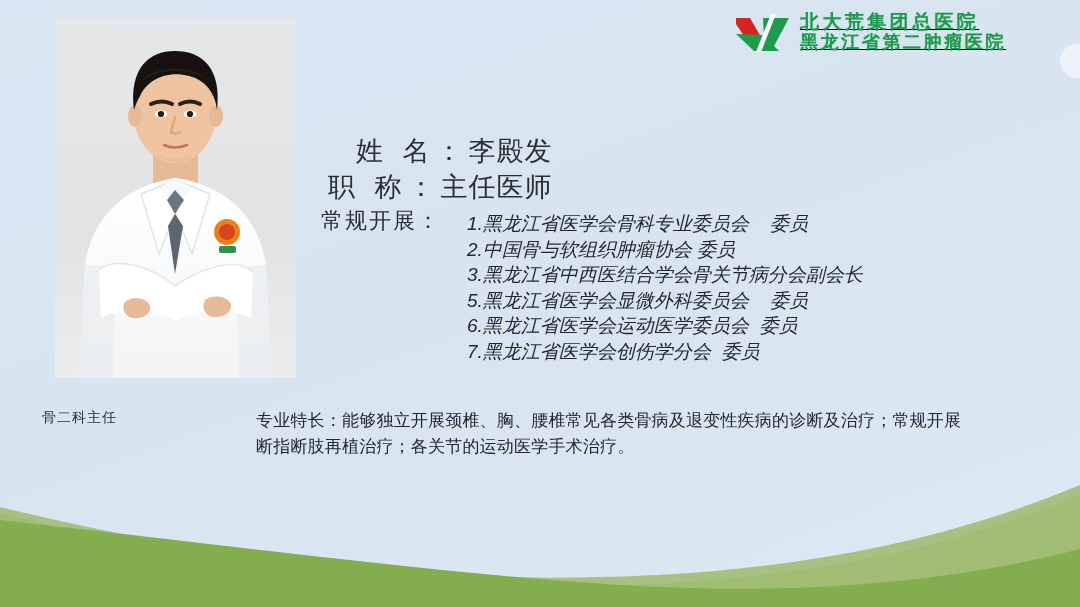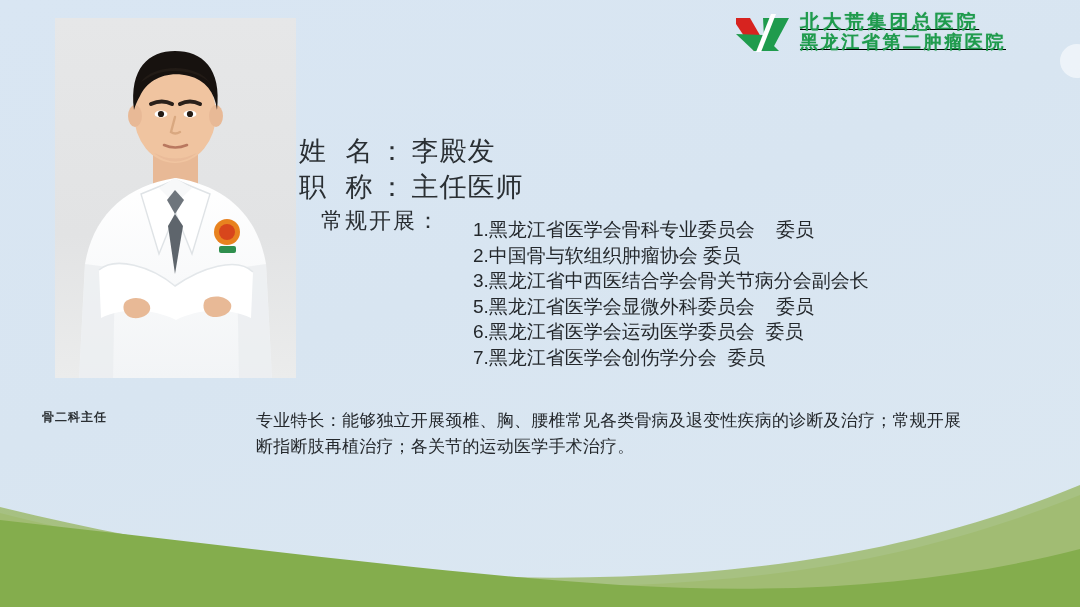--- a/index.html
+++ b/index.html
@@ -75,23 +75,24 @@
     width: 241px;
     height: 360px;
     background: #e3e4e5;
     overflow: hidden;
   }
   .photo svg { display: block; }
 
   
   .info-head {
     position: absolute;
-    left: 299px;
+    left: 328px;
     top: 133px;
     color: #2a2f33;
+    text-align: right;
   }
   .info-row {
     font-size: 27px;
     line-height: 36px;
     white-space: nowrap;
     letter-spacing: 1px;
   }
   .info-row .lbl { letter-spacing: 6px; }
 
   
@@ -104,41 +105,41 @@
     color: #2a2f33;
   }
   .academic-label {
     font-size: 22px;
     line-height: 26px;
     letter-spacing: 2px;
     white-space: nowrap;
     padding-top: 1px;
   }
   .academic-list {
-    margin: 10px;
+    margin: 4px;
     padding: 0 0 0 22px;
     list-style: none;
+    font-style: italic;
   }
   .academic-list li {
     font-size: 19px;
     line-height: 25.5px;
     white-space: pre;
     color: #24282c;
   }
 
   
   .dept {
     position: absolute;
     left: 42px;
     top: 409px;
-    font-size: 12px;
+    font-size: 14px;
     letter-spacing: 1px;
     color: #2a2f33;
     white-space: nowrap;
-    font-weight: bold;
   }
 
   
   .specialty {
     position: absolute;
     left: 256px;
     top: 408px;
     width: 760px;
     color: #24282c;
   }

